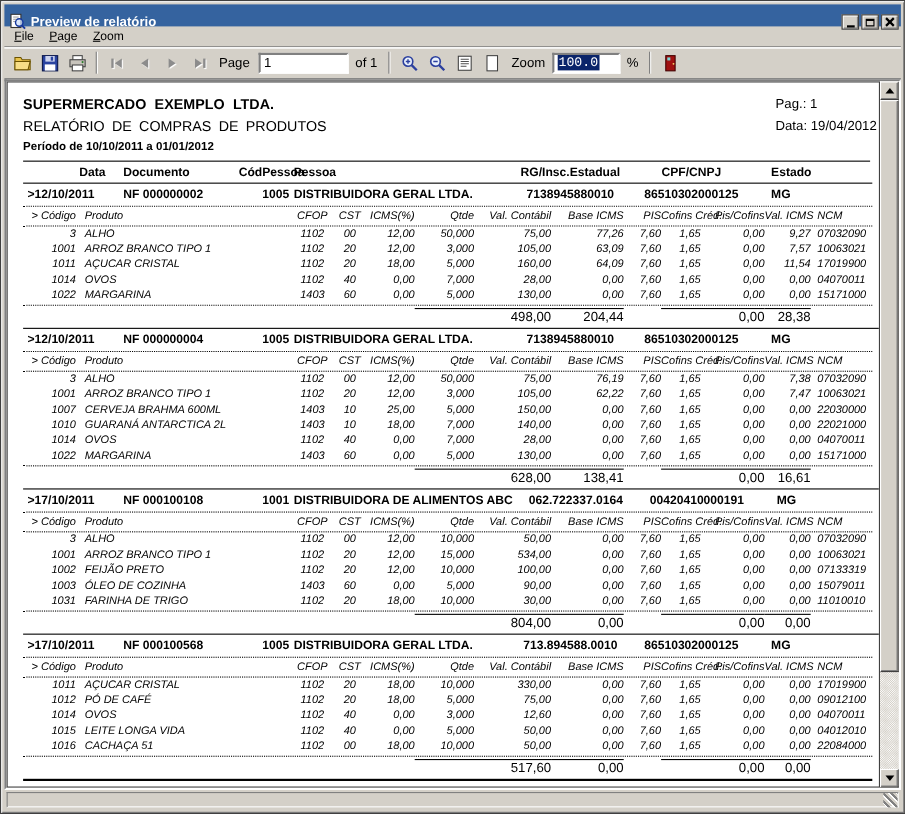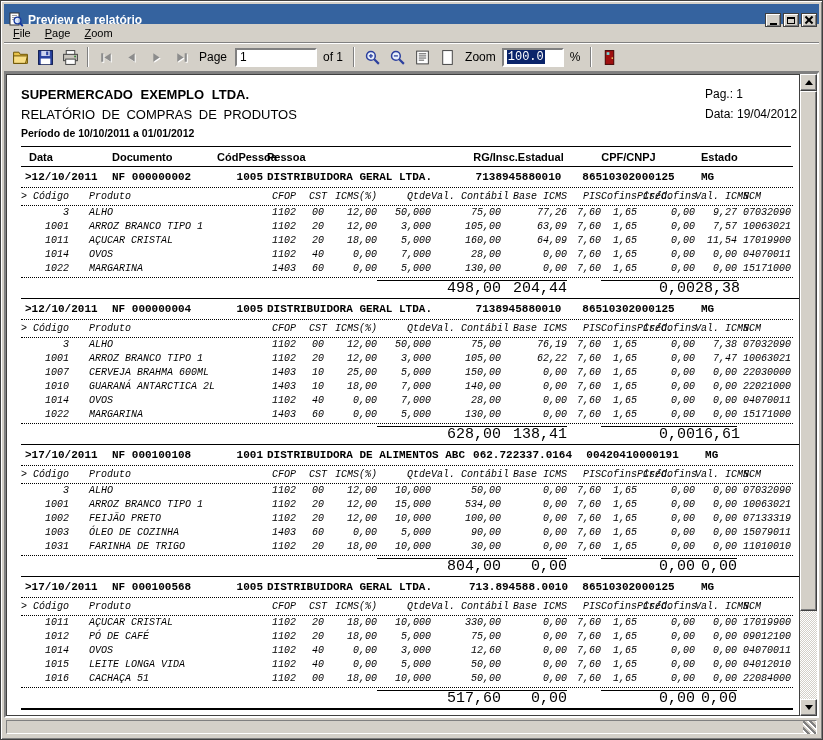--- a/index.html
+++ b/index.html
@@ -75,45 +75,45 @@
   .rpt{position:relative;padding:10px 0 0 14px;width:100%;color:#000;}
   .rpt-company{font-size:13px;font-weight:bold;line-height:20px;word-spacing:4px;white-space:nowrap;}
   .rpt-title{font-size:13px;line-height:20px;word-spacing:3px;white-space:nowrap;}
   .rpt-period{font-size:10.5px;font-weight:bold;line-height:16px;white-space:nowrap;}
   .rpt-right{position:absolute;left:698px;top:9px;font-size:12px;line-height:20px;white-space:nowrap;}
   .rpt-head{border-bottom:1px solid #000;padding-bottom:5px;margin-right:8px;}
 
   .grid7{display:grid;grid-template-columns:86px 110px 46px 1fr 115px 105px 112px;width:772px;}
   .col-header{font-size:11px;font-weight:bold;padding:4px 0 3px;border-bottom:1px solid #000;}
   .hc{white-space:nowrap;}
-  .hc0{padding-left:8px;} .hc1{padding-left:5px;} .hc2{text-align:right;padding-right:8px;}
+  .hc0{padding-left:8px;margin-left:43px;} .hc1{padding-left:5px;} .hc2{text-align:right;padding-right:8px;}
   .hc3{padding-left:4px;} .hc4,.hc5{text-align:center;} .hc6{padding-left:20px;}
 
-  .group{padding-bottom:0;font-family:Liberation Mono, monospace;}
+  .group{padding-bottom:0;}
   .group:not(:last-child){border-bottom:1px solid #000;}
   .group-header{font-size:11px;font-weight:bold;line-height:15px;padding:3px 0 2px;
     border-bottom:1px dotted #000;}
   .gc{white-space:nowrap;}
   .gc0{padding-left:4px;} .gc1{padding-left:5px;} .gc2{text-align:right;}
   .gc3{padding-left:4px;} .gc4,.gc5{text-align:center;} .gc6{padding-left:20px;}
 
   .grid13{display:grid;width:772px;
     grid-template-columns:48px 1fr 38px 30px 44px 54px 70px 66px 34px 36px 58px 42px 56px;}
   .det-header{font-size:10px;font-style:italic;line-height:13px;padding:2px 0;
     border-bottom:1px dotted #000;}
   .det-row{font-size:10px;font-style:italic;line-height:14px;height:14px;}
   .dc{white-space:nowrap;}
   .dc0{text-align:right;}
-  .dc1{text-align:left;padding-left:20px;}
+  .dc1{text-align:left;padding-left:8px;}
   .dc2,.dc3{text-align:center;}
   .dc4,.dc5,.dc6,.dc7,.dc8,.dc9,.dc10,.dc11{text-align:right;}
   .dc12{text-align:left;padding-left:6px;}
 
   .subtotal{border-top:1px dotted #000;margin-top:1px;padding:2px 0 3px;
-    font-size:15px;line-height:13px;}
+    font-size:12px;line-height:13px;}
   .sub{text-align:right;white-space:nowrap;}
   .sub-line{border-top:1px solid #000;padding-top:1px;}
   .sA{grid-column:6 / 8;} .sB{grid-column:8;} .sC{grid-column:10 / 12;} .sD{grid-column:12;}
 
   .total-row{border-top:2px solid #000;padding:4px 0 3px;font-size:11px;font-weight:bold;
     line-height:14px;}
   .tg-label{grid-column:3 / 6;white-space:nowrap;word-spacing:6px;}
 </style>
 </head>
 <body>

